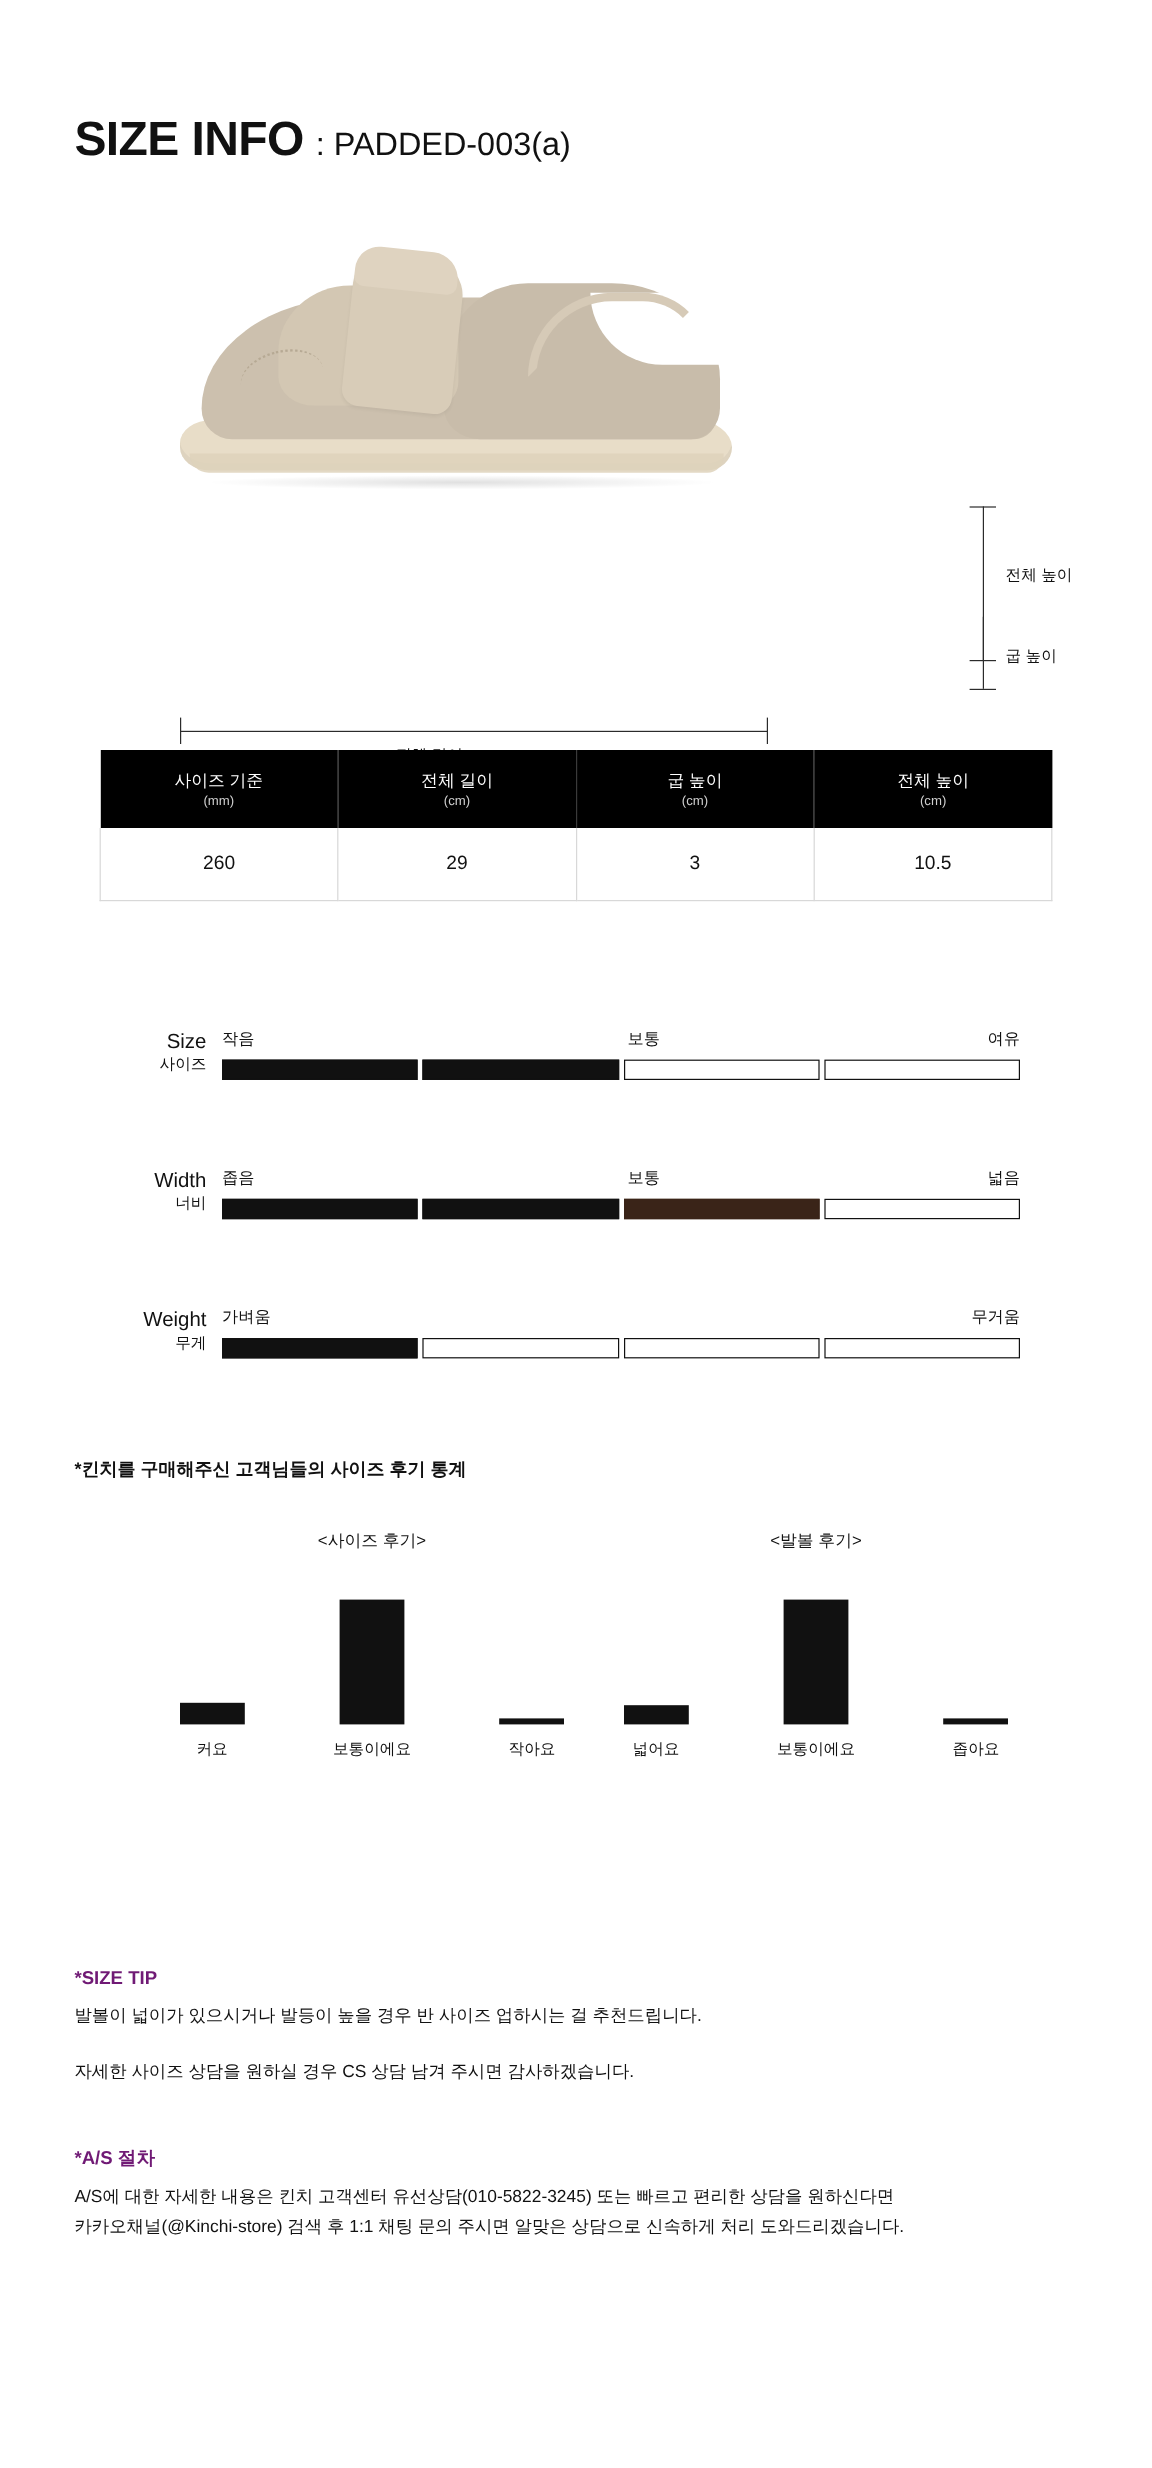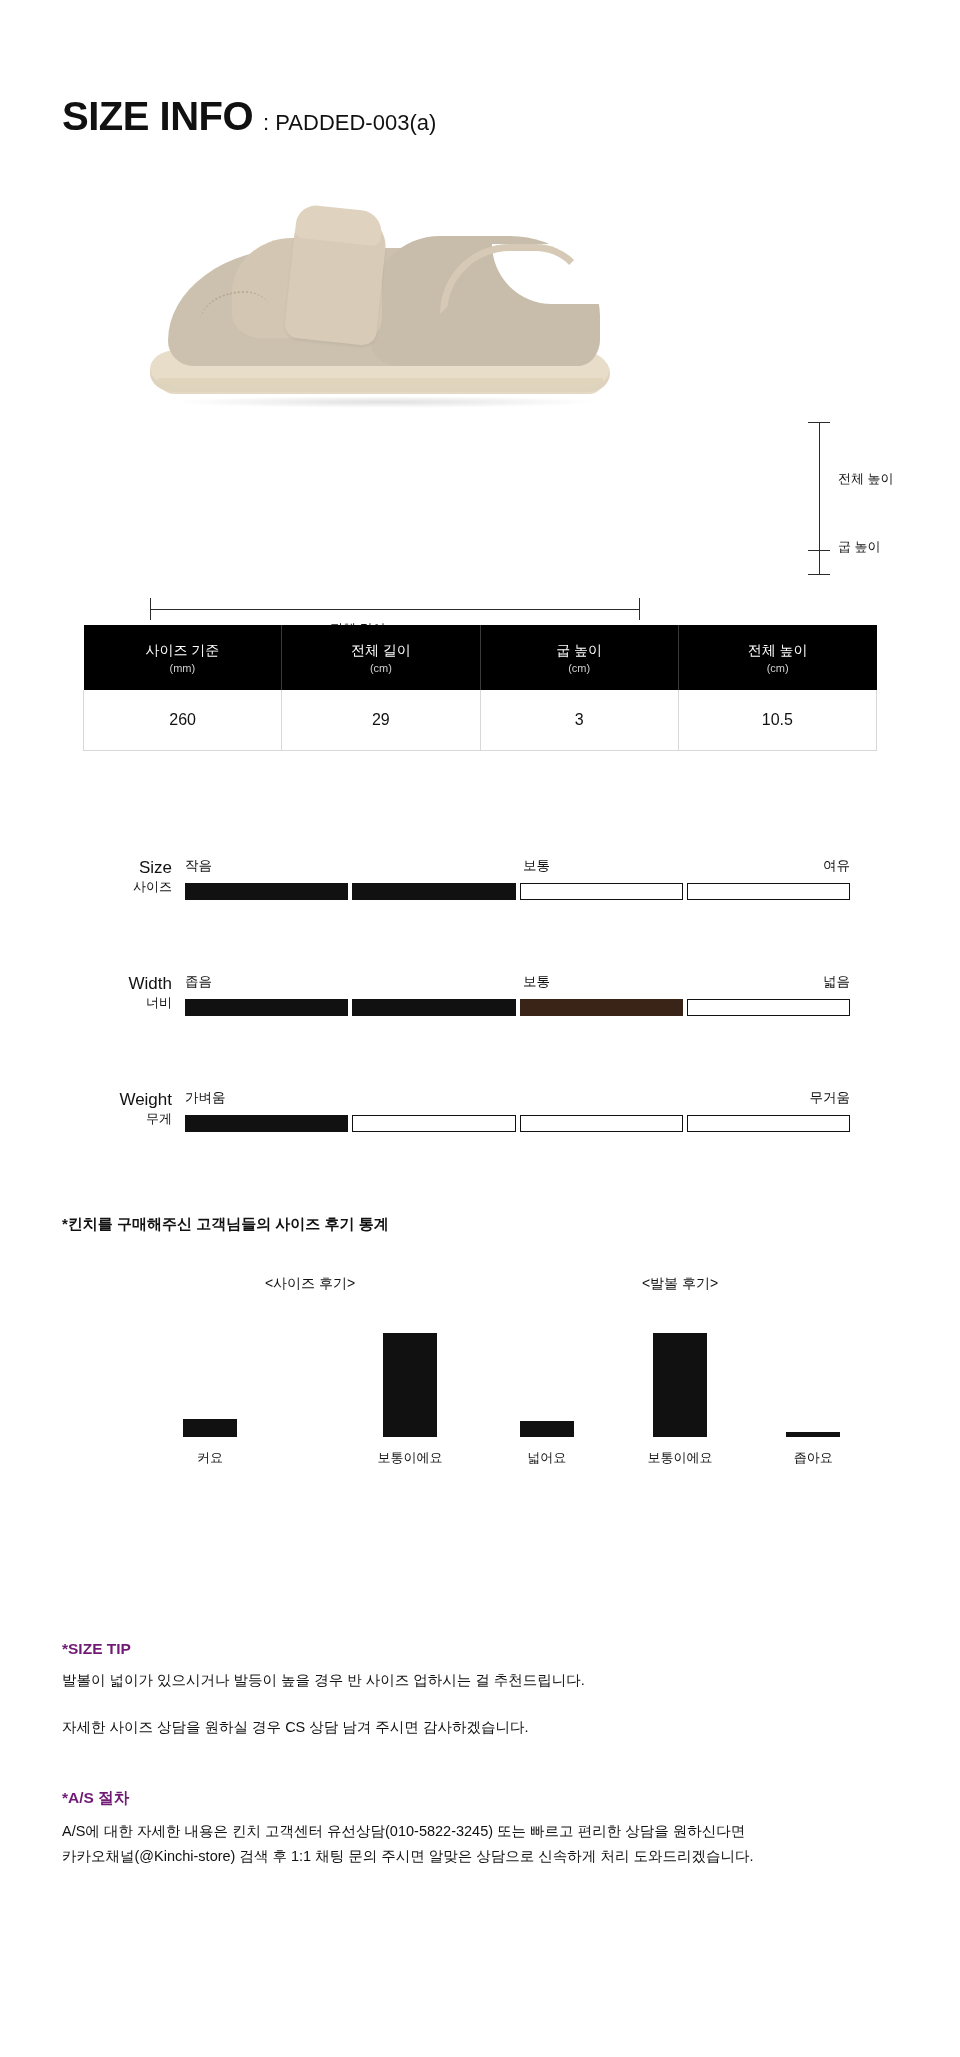--- a/index.html
+++ b/index.html
@@ -30,21 +30,21 @@
     align-items: baseline;
   }
   .title-main {
     font-size: 40px;
     font-weight: bold;
     letter-spacing: -0.5px;
     color: #111111;
     line-height: 1;
   }
   .title-sub {
-    font-size: 22px;
+    font-size: 27px;
     font-weight: normal;
     color: #111111;
     margin-left: 10px;
     line-height: 1;
   }
 
   
   .figure-area {
     position: absolute;
     left: 0;
@@ -530,20 +530,24 @@
       <div class="stats-caption">&lt;사이즈 후기&gt;</div>
       <div class="bars">
         <div class="bar-col">
           <div class="bar" style="height:18px;"></div>
           <div class="bar-cap">커요</div>
         </div>
         <div class="bar-col">
           <div class="bar" style="height:104px;"></div>
           <div class="bar-cap">보통이에요</div>
         </div>
+        <div class="bar-col">
+          <div class="bar" style="height:5px;"></div>
+          <div class="bar-cap">작아요</div>
+        </div>
       </div>
     </div>
 
     <div class="stats-group right">
       <div class="stats-caption">&lt;발볼 후기&gt;</div>
       <div class="bars">
         <div class="bar-col">
           <div class="bar" style="height:16px;"></div>
           <div class="bar-cap">넓어요</div>
         </div>

